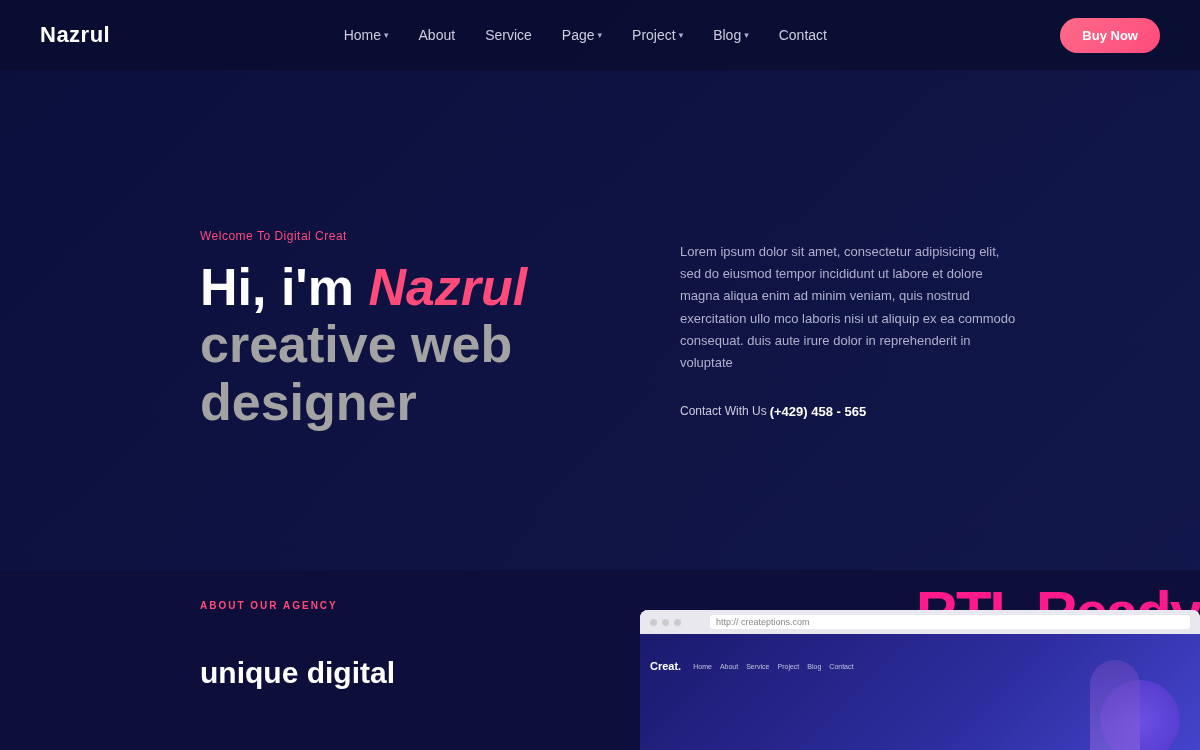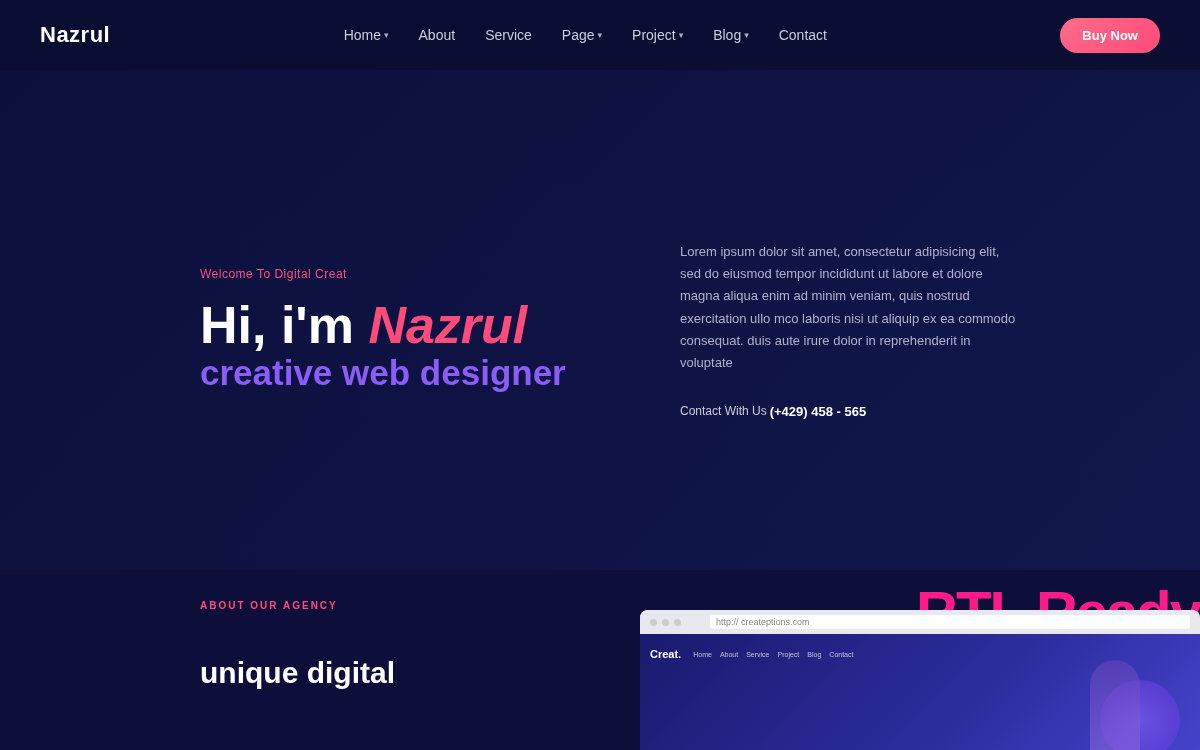--- a/index.html
+++ b/index.html
@@ -115,22 +115,22 @@
     }
 
     .hero-heading .name-italic {
       color: #ff4b7a;
       font-style: italic;
       font-weight: 900;
     }
 
     .hero-heading .sub-line {
       display: block;
-      color: #8b5cf6;
-      font-size: 35px;
+      color: #a3a3a3;
+      font-size: 52px;
       font-weight: 900;
     }
 
     .hero-right {
       flex: 1;
       display: flex;
       flex-direction: column;
       gap: 30px;
     }
 
@@ -267,21 +267,21 @@
       background: linear-gradient(135deg, #1a1a6e 0%, #2d2d9e 60%, #4444cc 100%);
       height: calc(100% - 24px);
       position: relative;
       display: flex;
       align-items: flex-end;
       overflow: hidden;
     }
 
     .browser-nav-sim {
       position: absolute;
-      top: 10px;
+      top: 22px;
       left: 10px;
       right: 10px;
       height: 20px;
       display: flex;
       align-items: center;
       gap: 12px;
     }
 
     .browser-logo-sim {
       color: #fff;

